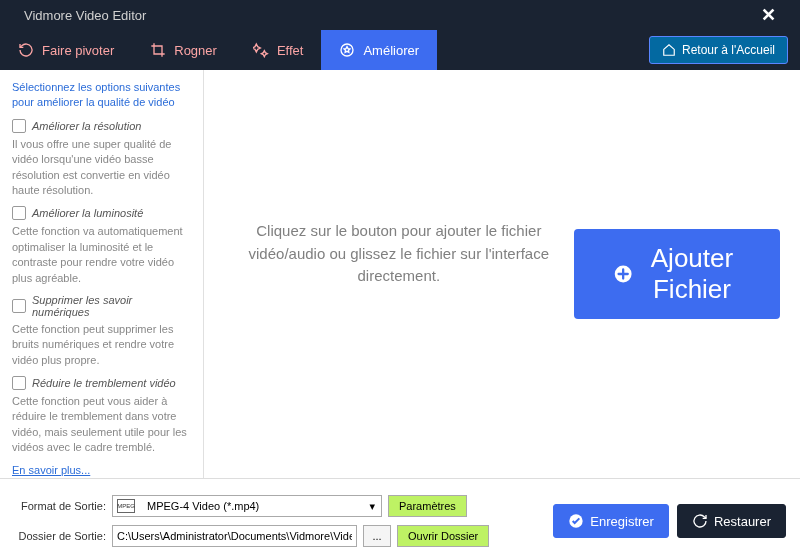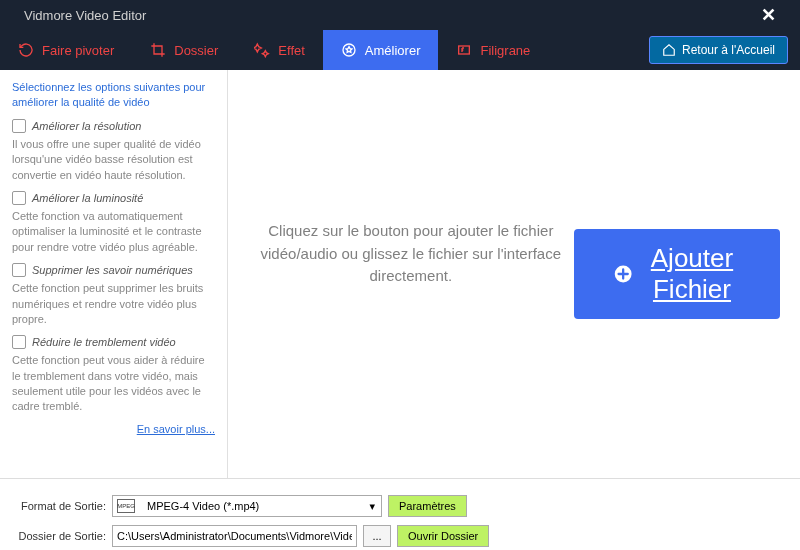--- a/index.html
+++ b/index.html
@@ -1,37 +1,37 @@
 <!DOCTYPE html>
 <html><head>
 <meta charset="utf-8">
 <style>
 * { margin: 0; padding: 0; box-sizing: border-box; }
 body { font-family: Arial, sans-serif; font-size: 12px; width: 800px; height: 550px; background: #fff; overflow: hidden; }
 .titlebar { background: #1a2332; color: #d0d0d0; height: 30px; display: flex; align-items: center; padding: 0 24px; justify-content: space-between; }
 .titlebar-title { font-size: 13px; }
 .close-btn { color: #fff; font-size: 18px; cursor: pointer; font-weight: bold; }
 .toolbar { background: #1a2332; height: 40px; display: flex; align-items: stretch; padding: 0 8px 0 0; }
-.tab { display: flex; align-items: center; gap: 8px; padding: 0 18px; color: #ef4444; cursor: pointer; font-size: 13px; }
+.tab { display: flex; align-items: center; gap: 8px; padding: 0 18px; color: #fca5a5; cursor: pointer; font-size: 13px; }
 .tab.active { background: #3d6cf0; color: #fff; }
 .tab svg { width: 16px; height: 16px; }
 .spacer { flex: 1; }
 .home-btn { display: flex; align-items: center; gap: 6px; background: #0369a1; border: 1px solid #5a85ff; color: #fff; margin: 6px 4px; padding: 0 12px; border-radius: 3px; cursor: pointer; font-size: 12px; }
 .main { display: flex; height: 408px; }
-.sidebar { width: 228px; padding: 10px 12px; overflow-y: auto; border-right: 1px solid #e0e0e0; }
+.sidebar { width: 204px; padding: 10px 12px; overflow-y: auto; border-right: 1px solid #e0e0e0; }
 .sidebar-title { color: #2b6cd8; font-size: 11px; line-height: 1.4; margin-bottom: 8px; }
 .option { margin-bottom: 4px; }
 .option-row { display: flex; align-items: center; gap: 6px; margin-bottom: 4px; }
 .checkbox { width: 14px; height: 14px; border: 1px solid #999; border-radius: 2px; cursor: pointer; flex-shrink: 0; }
 .option-label { color: #555; font-size: 11px; font-style: italic; }
 .option-desc { color: #888; font-size: 11px; line-height: 1.4; margin-bottom: 8px; }
-.learn-more { color: #2b6cd8; text-align: right; font-size: 11px; text-decoration: underline; cursor: pointer; }
+.learn-more { color: #2b6cd8; font-size: 11px; text-decoration: underline; cursor: pointer; }
 .content { flex: 1; display: flex; flex-direction: row; align-items: center; justify-content: center; padding: 20px; }
 .drop-text { color: #808080; font-size: 15px; text-align: center; line-height: 1.5; margin-bottom: 40px; max-width: 380px; }
-.add-file-btn { background: #3d6cf0; color: #fff; border: none; padding: 14px 40px; font-size: 26px; border-radius: 4px; cursor: pointer; display: flex; align-items: center; gap: 12px; text-decoration: underline; }
+.add-file-btn { background: #3d6cf0; color: #fff; border: none; padding: 14px 40px; font-size: 26px; border-radius: 4px; cursor: pointer; display: flex; align-items: center; gap: 12px; }
 .add-file-btn svg { width: 32px; height: 32px; }
 .bottom { border-top: 1px solid #ddd; padding: 12px 14px; display: flex; gap: 20px; align-items: center; height: 85px; }
 .bottom-left { display: flex; flex-direction: column; gap: 8px; }
 .row { display: flex; align-items: center; gap: 6px; }
 .row-label { width: 92px; text-align: right; color: #333; font-size: 11px; }
 .format-select { width: 270px; height: 22px; border: 1px solid #aaa; padding: 0 4px; display: flex; align-items: center; gap: 12px; cursor: pointer; position: relative; font-size: 11px; }
 .format-select::after { content: '▾'; position: absolute; right: 6px; }
 .folder-input { width: 245px; height: 22px; border: 1px solid #aaa; padding: 0 4px; font-size: 11px; }
 .browse-btn { width: 28px; height: 22px; border: 1px solid #aaa; background: #f5f5f5; cursor: pointer; font-size: 11px; }
 .small-btn { height: 22px; border: 1px solid #aaa; background: #bef264; padding: 0 10px; cursor: pointer; font-size: 11px; }
@@ -54,42 +54,35 @@
         <path d="M3 12a9 9 0 1 0 2.6-6.3L3 8"></path>
         <path d="M3 3v5h5"></path>
       </svg>
     <span>Faire pivoter</span>
   </div>
   <div class="tab">
     <svg viewBox="0 0 24 24" fill="none" stroke="currentColor" stroke-width="2">
         <path d="M6 2v16h16"></path>
         <path d="M2 6h16v16"></path>
       </svg>
-    <span>Dossier</span>
+    <span>Rogner</span>
   </div>
   <div class="tab">
     <svg viewBox="0 0 24 24" fill="none" stroke="currentColor" stroke-width="2">
         <path d="M5 3l2 4 4 2-4 2-2 4-2-4-4-2 4-2z"></path>
         <path d="M17 13l1.5 3 3 1.5-3 1.5L17 22l-1.5-3-3-1.5 3-1.5z"></path>
       </svg>
     <span>Effet</span>
   </div>
   <div class="tab active">
     <svg viewBox="0 0 24 24" fill="none" stroke="currentColor" stroke-width="2">
         <circle cx="12" cy="12" r="9"></circle>
         <path d="M12 7l1.5 3 3 .5-2.2 2 .5 3-2.8-1.5L9.2 15.5l.5-3-2.2-2 3-.5z"></path>
       </svg>
     <span>Améliorer</span>
-  </div>
-  <div class="tab">
-    <svg viewBox="0 0 24 24" fill="none" stroke="currentColor" stroke-width="2">
-        <rect x="4" y="6" width="16" height="12"></rect>
-        <path d="M9 9v6M9 9h3M9 12h2"></path>
-      </svg>
-    <span>Filigrane</span>
   </div>
   <div class="spacer"></div>
   <button class="home-btn">
     <svg width="14" height="14" viewBox="0 0 24 24" fill="none" stroke="currentColor" stroke-width="2">
         <path d="M3 11l9-8 9 8v10H3z"></path>
       </svg>
     <span>Retour à l'Accueil</span>
   </button>
 </div>
 
@@ -148,13 +141,29 @@
       </div>
       <button class="small-btn">Paramètres</button>
     </div>
     <div class="row">
       <span class="row-label">Dossier de Sortie:</span>
       <input class="folder-input" value="C:\Users\Administrator\Documents\Vidmore\Video" style="">
       <button class="browse-btn">...</button>
       <button class="small-btn">Ouvrir Dossier</button>
     </div>
   </div>
+  <div class="bottom-right">
+    <button class="save-btn">
+      <svg width="16" height="16" viewBox="0 0 24 24" fill="none" stroke="currentColor" stroke-width="3">
+          <circle cx="12" cy="12" r="10" fill="#fff" stroke="none"></circle>
+          <path d="M7 12l3 3 7-7" stroke="#3d6cf0"></path>
+        </svg>
+      <span>Enregistrer</span>
+    </button>
+    <button class="restore-btn">
+      <svg width="16" height="16" viewBox="0 0 24 24" fill="none" stroke="currentColor" stroke-width="2">
+          <path d="M21 12a9 9 0 1 1-2.6-6.3L21 8"></path>
+          <path d="M21 3v5h-5"></path>
+        </svg>
+      <span>Restaurer</span>
+    </button>
+  </div>
 </div>
 
 </body></html>

